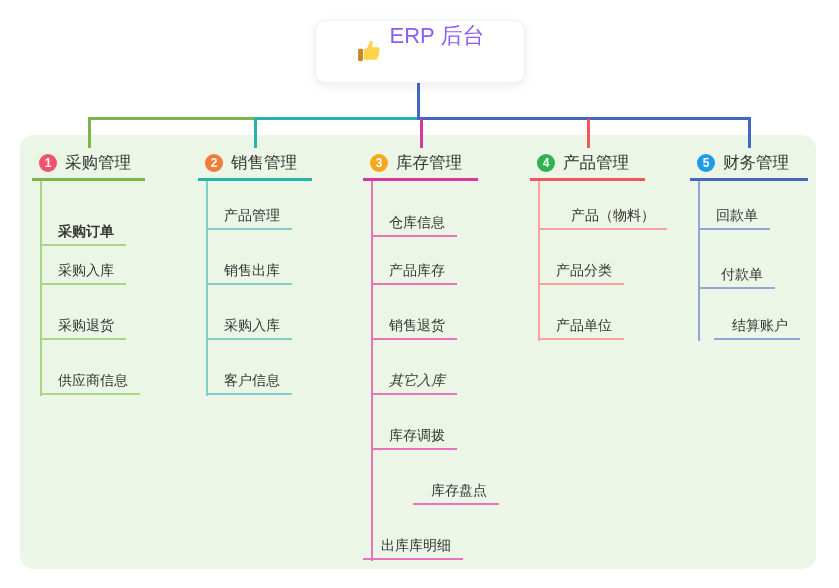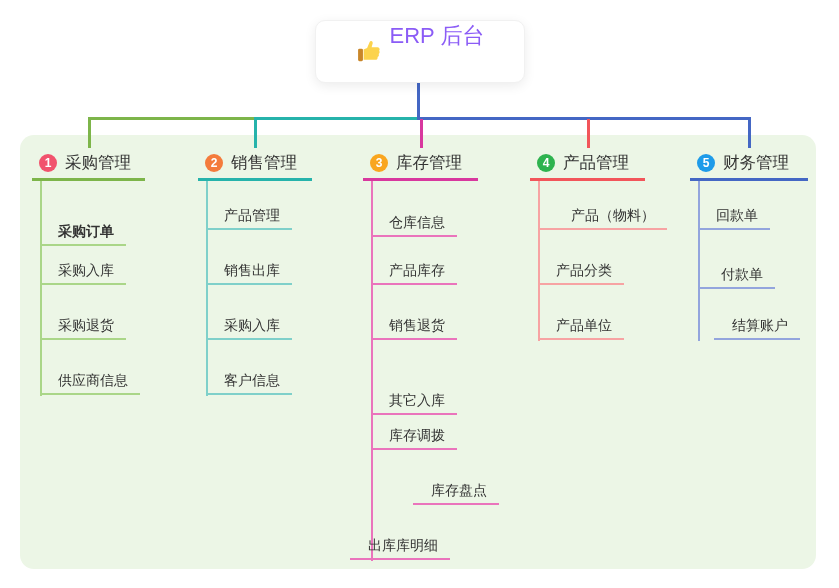--- a/index.html
+++ b/index.html
@@ -82,24 +82,24 @@
       <div class="child" style="left: 206px; top: 313px; border-bottom: 2px solid rgb(127, 208, 202);"><span>采购入库</span></div>
       <div class="child" style="left: 206px; top: 368px; border-bottom: 2px solid rgb(127, 208, 202);"><span>客户信息</span></div>
       <div class="branch-head" style="left: 363px; top: 147px; width: 115px; border-bottom: 3px solid rgb(216, 56, 158);">
         <span class="badge" style="background: rgb(249, 166, 31);">3</span>
         <span>库存管理</span>
       </div>
       <div class="line" style="left: 371px; top: 181px; width: 2px; height: 380px; background: rgb(234, 116, 188);"></div>
       <div class="child" style="left: 371px; top: 210px; border-bottom: 2px solid rgb(234, 116, 188);"><span>仓库信息</span></div>
       <div class="child" style="left: 371px; top: 258px; border-bottom: 2px solid rgb(234, 116, 188);"><span>产品库存</span></div>
       <div class="child" style="left: 371px; top: 313px; border-bottom: 2px solid rgb(234, 116, 188);"><span>销售退货</span></div>
-      <div class="child" style="left: 371px; top: 388px; border-bottom: 2px solid rgb(234, 116, 188);"><span>其它入库</span></div>
+      <div class="child" style="left: 371px; top: 368px; border-bottom: 2px solid rgb(234, 116, 188); font-style: italic;"><span>其它入库</span></div>
       <div class="child" style="left: 371px; top: 423px; border-bottom: 2px solid rgb(234, 116, 188);"><span>库存调拨</span></div>
       <div class="child" style="left: 371px; top: 478px; border-bottom: 2px solid rgb(234, 116, 188); margin-left: 42px;"><span>库存盘点</span></div>
-      <div class="child" style="left: 350px; top: 533px; border-bottom: 2px solid rgb(234, 116, 188);"><span>出库库明细</span></div>
+      <div class="child" style="left: 363px; top: 533px; border-bottom: 2px solid rgb(234, 116, 188);"><span>出库库明细</span></div>
       <div class="branch-head" style="left: 530px; top: 147px; width: 115px; border-bottom: 3px solid rgb(242, 85, 90);">
         <span class="badge" style="background: rgb(46, 179, 79);">4</span>
         <span>产品管理</span>
       </div>
       <div class="line" style="left: 538px; top: 181px; width: 2px; height: 160px; background: rgb(247, 163, 163);"></div>
       <div class="child" style="left: 538px; top: 203px; border-bottom: 2px solid rgb(247, 163, 163); padding-left: 33px;"><span>产品（物料）</span></div>
       <div class="child" style="left: 538px; top: 258px; border-bottom: 2px solid rgb(247, 163, 163);"><span>产品分类</span></div>
       <div class="child" style="left: 538px; top: 313px; border-bottom: 2px solid rgb(247, 163, 163);"><span>产品单位</span></div>
       <div class="branch-head" style="left: 690px; top: 147px; width: 118px; border-bottom: 3px solid rgb(68, 103, 196);">
         <span class="badge" style="background: rgb(30, 155, 233);">5</span>

